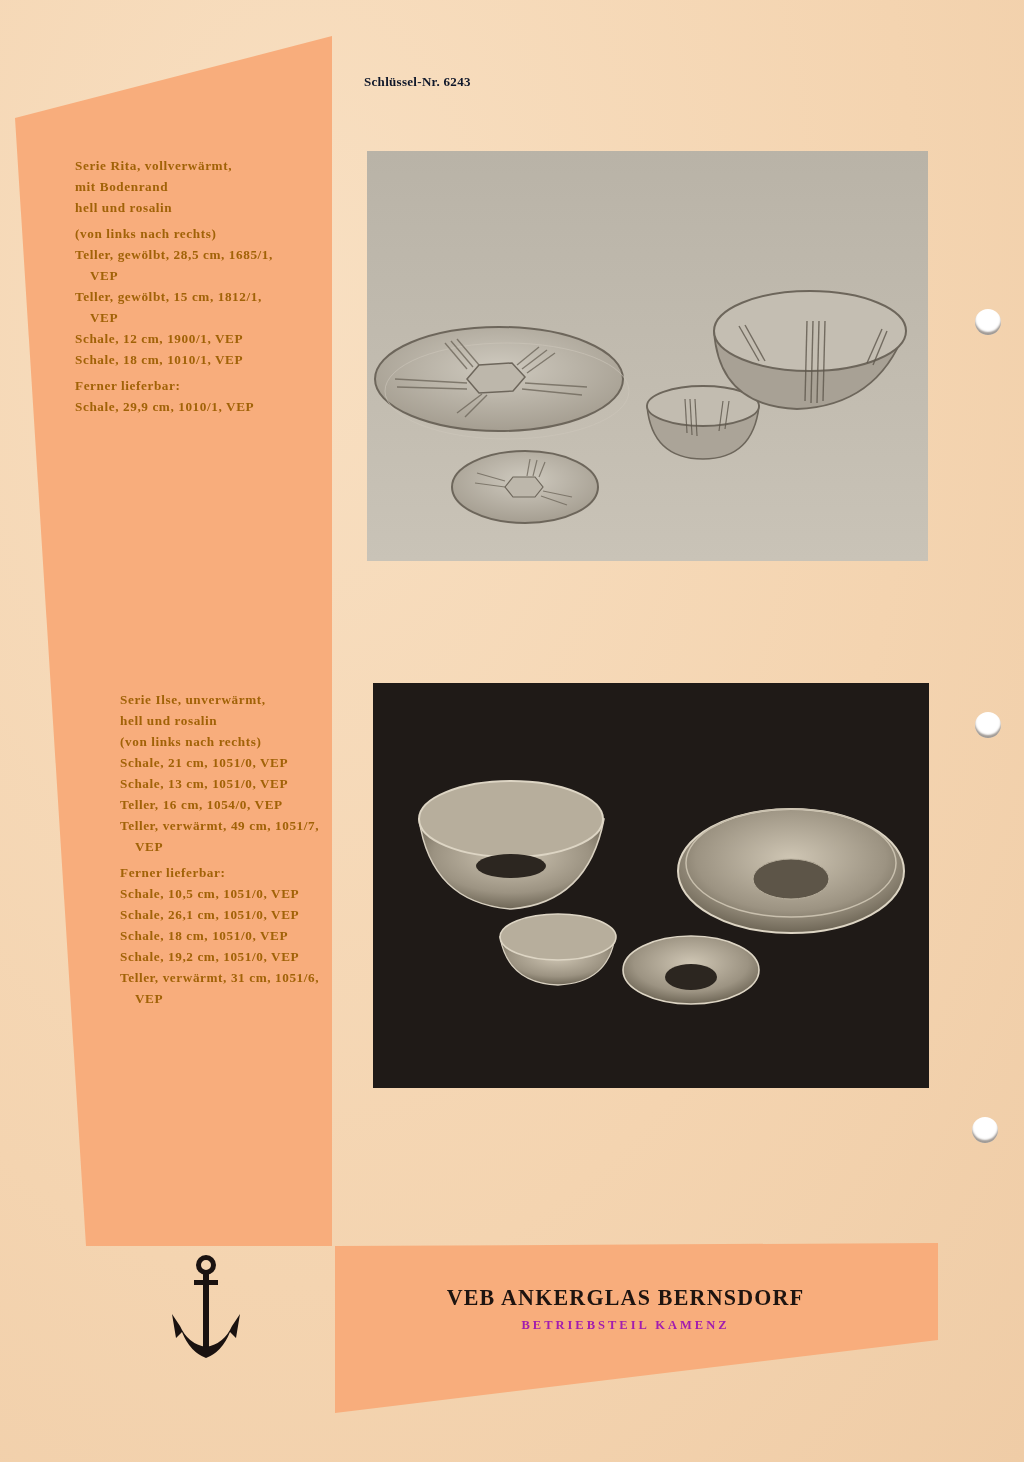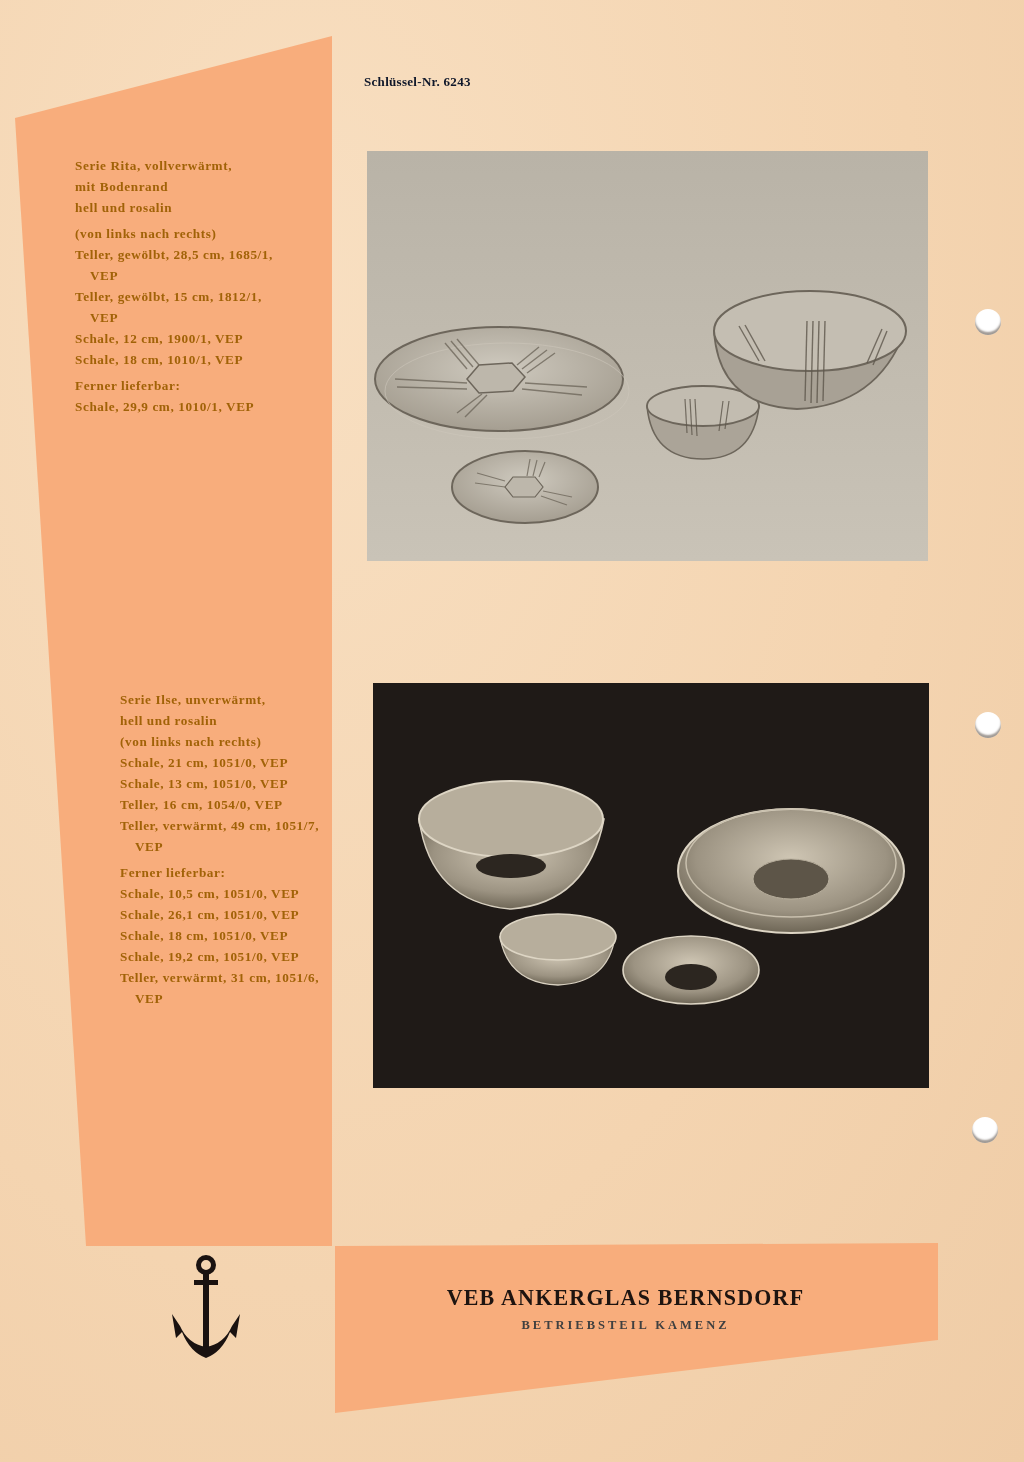--- a/index.html
+++ b/index.html
@@ -28,21 +28,21 @@
     position:absolute; width:26px; height:26px; border-radius:50%;
     background:#ffffff; box-shadow: inset 0 -3px 2px rgba(80,70,60,0.55);
   }
   .banner-title {
     position:absolute; left:428px; top:1284px; width:395px; text-align:center;
     font-size:22px; font-weight:bold; letter-spacing:1.2px; color:#1e1410;
     transform:scaleY(1.08);
   }
   .banner-sub {
     position:absolute; left:428px; top:1318px; width:395px; text-align:center;
-    font-size:12.5px; font-weight:bold; letter-spacing:3px; color:#404040;
+    font-size:12.5px; font-weight:bold; letter-spacing:3px; color:#a21caf;
   }
   .anchor { position:absolute; left:168px; top:1254px; }
 </style>
 </head>
 <body>
 
 <svg class="shape" width="1024" height="1462">
   <polygon points="15,118 332,36 332,1246 86,1246" fill="#f8ad7c"></polygon>
   <polygon points="335,1246 938,1243 938,1340 335,1413" fill="#f8ad7c"></polygon>
 </svg>

